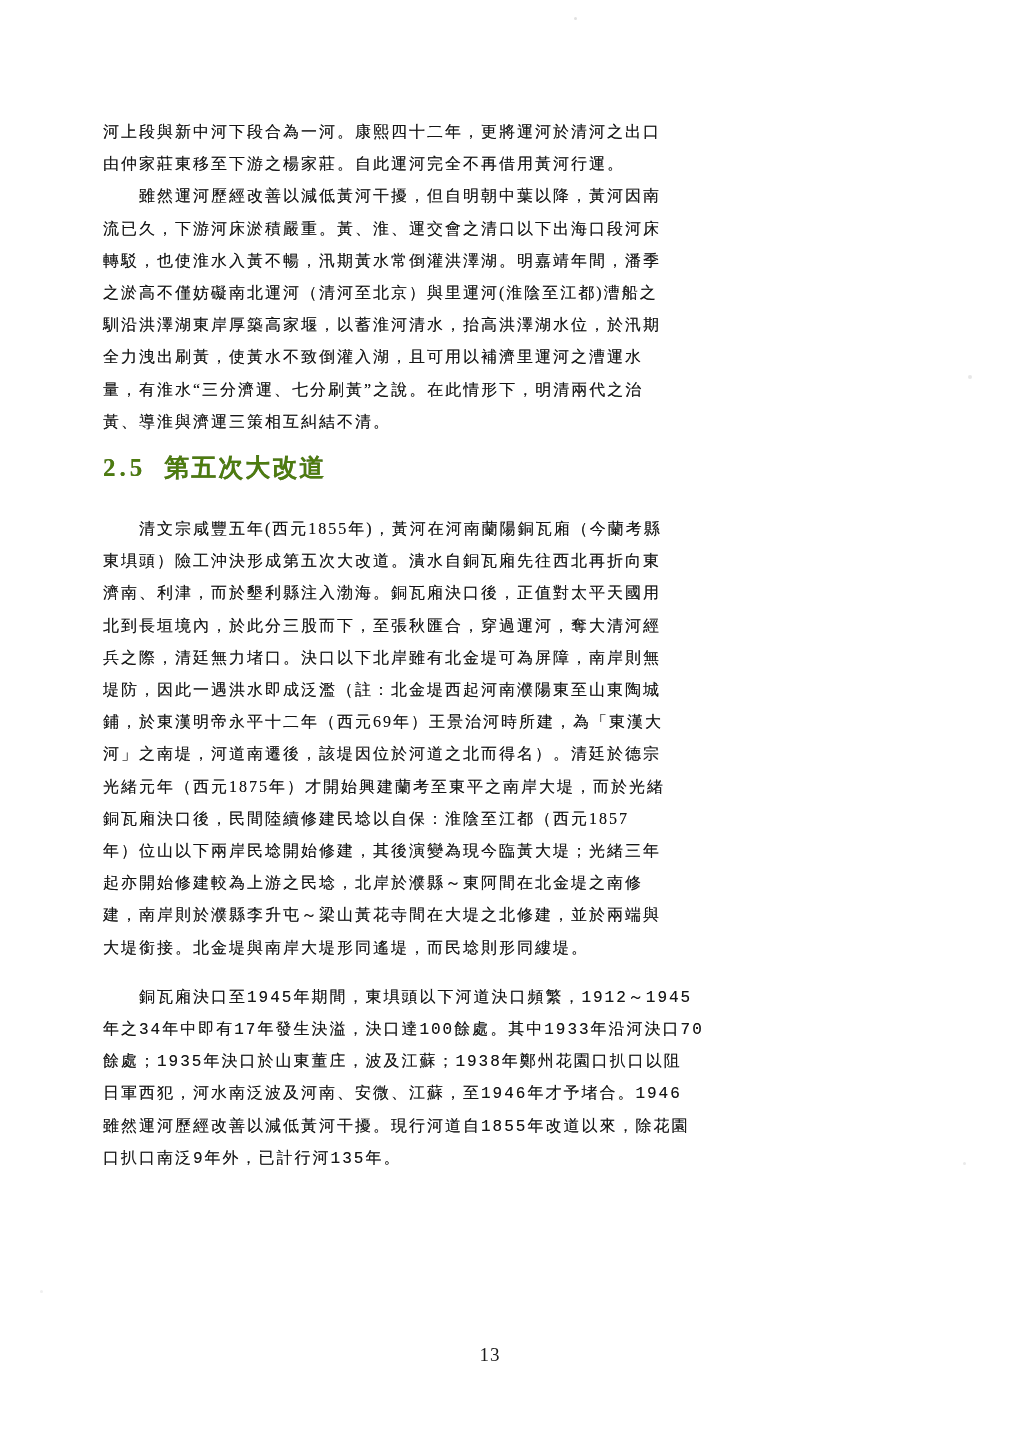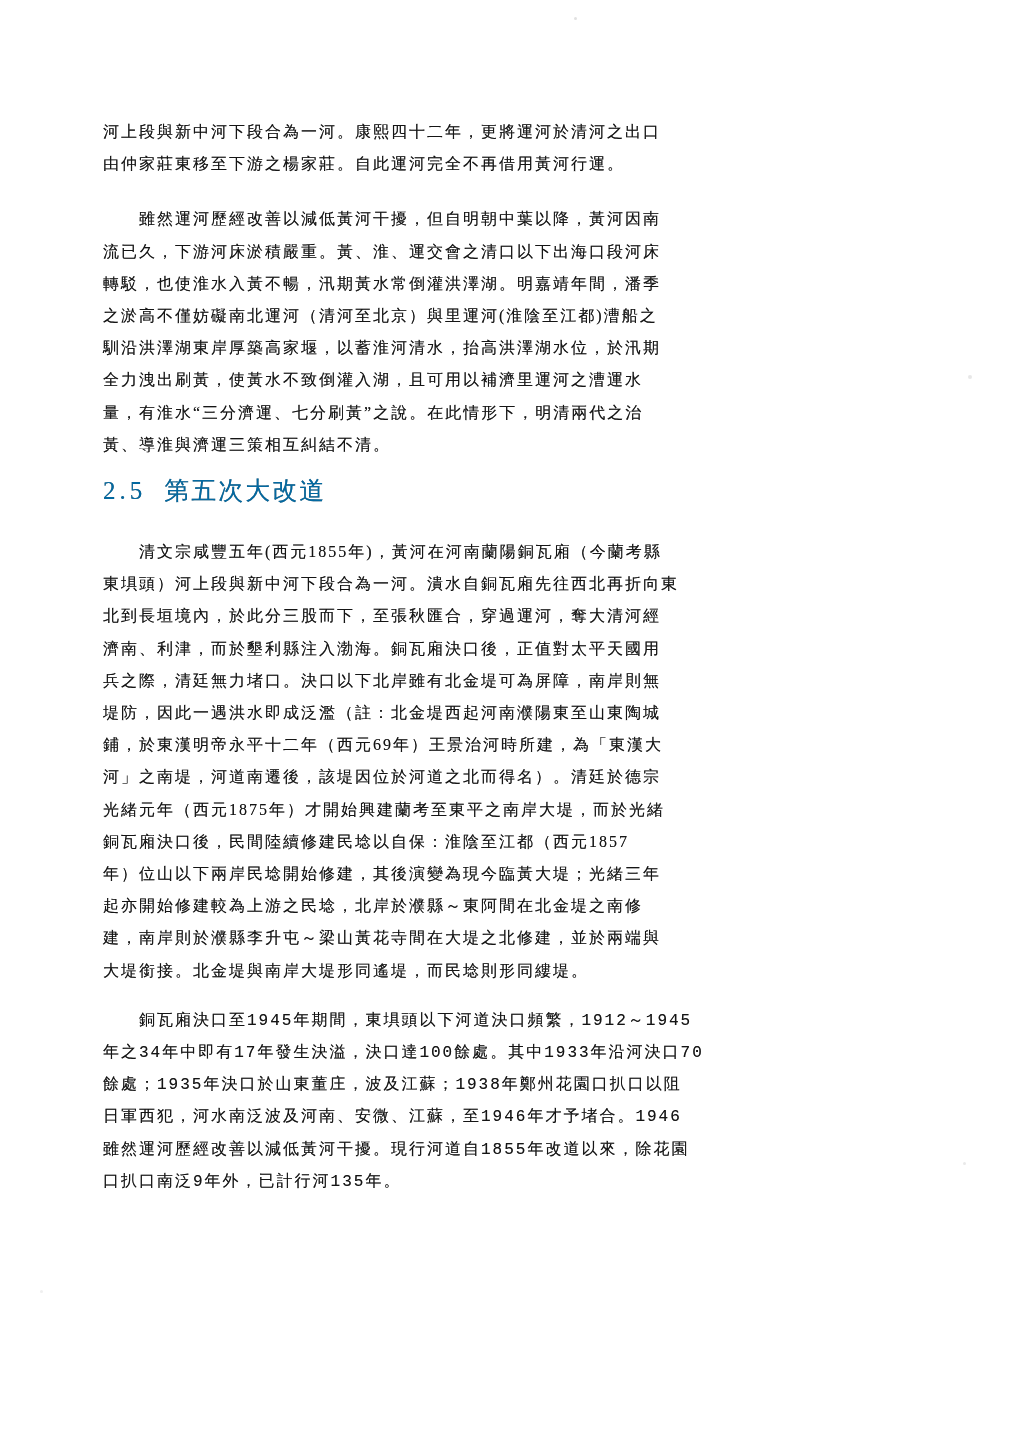--- a/index.html
+++ b/index.html
@@ -24,28 +24,28 @@
   }
   .para .line {
     font-size: 16px;
     line-height: 32.2px;
     letter-spacing: 2px;
     white-space: nowrap;
     color: #151515;
     
     text-shadow: 0 0 0.4px rgba(20,20,20,0.55);
   }
-  .para-2 { margin-top: 23px; }
+  .para-2 { }
   .section-heading {
     margin-top: 13px;
     font-size: 25px;
     line-height: 34px;
-    font-weight: normal;
+    font-weight: bold;
     letter-spacing: 2px;
-    color: #0369a1;
+    color: #4d7c0f;
     text-shadow: 0 0 0.4px rgba(20,20,20,0.55);
     white-space: nowrap;
   }
   .section-heading .sec-num { margin-right: 18px; letter-spacing: 4px; }
   .para-3 { margin-top: 28px; }
   .para-4 { margin-top: 18px; font-family: Liberation Mono, monospace; }
   .page-number {
     position: absolute;
     top: 1344px;
     left: 0;
@@ -84,23 +84,23 @@
         <div class="line">量，有淮水“三分濟運、七分刷黃”之說。在此情形下，明清兩代之治</div>
         <div class="line">黃、導淮與濟運三策相互糾結不清。</div>
       </div>
 
     <h2 class="section-heading">
       <span class="sec-num">2.5</span><span>第五次大改道</span>
     </h2>
 
     <div class="para para-3">
         <div class="line">　　清文宗咸豐五年(西元1855年)，黃河在河南蘭陽銅瓦廂（今蘭考縣</div>
-        <div class="line">東埧頭）河上段與新中河下段合為一河。潰水自銅瓦廂先往西北再折向東</div>
+        <div class="line">東埧頭）險工沖決形成第五次大改道。潰水自銅瓦廂先往西北再折向東</div>
+        <div class="line">濟南、利津，而於墾利縣注入渤海。銅瓦廂決口後，正值對太平天國用</div>
         <div class="line">北到長垣境內，於此分三股而下，至張秋匯合，穿過運河，奪大清河經</div>
-        <div class="line">濟南、利津，而於墾利縣注入渤海。銅瓦廂決口後，正值對太平天國用</div>
         <div class="line">兵之際，清廷無力堵口。決口以下北岸雖有北金堤可為屏障，南岸則無</div>
         <div class="line">堤防，因此一遇洪水即成泛濫（註：北金堤西起河南濮陽東至山東陶城</div>
         <div class="line">鋪，於東漢明帝永平十二年（西元69年）王景治河時所建，為「東漢大</div>
         <div class="line">河」之南堤，河道南遷後，該堤因位於河道之北而得名）。清廷於德宗</div>
         <div class="line">光緒元年（西元1875年）才開始興建蘭考至東平之南岸大堤，而於光緒</div>
         <div class="line">銅瓦廂決口後，民間陸續修建民埝以自保：淮陰至江都（西元1857</div>
         <div class="line">年）位山以下兩岸民埝開始修建，其後演變為現今臨黃大堤；光緒三年</div>
         <div class="line">起亦開始修建較為上游之民埝，北岸於濮縣～東阿間在北金堤之南修</div>
         <div class="line">建，南岸則於濮縣李升屯～梁山黃花寺間在大堤之北修建，並於兩端與</div>
         <div class="line">大堤銜接。北金堤與南岸大堤形同遙堤，而民埝則形同縷堤。</div>
@@ -110,19 +110,20 @@
         <div class="line">　　銅瓦廂決口至1945年期間，東埧頭以下河道決口頻繁，1912～1945</div>
         <div class="line">年之34年中即有17年發生決溢，決口達100餘處。其中1933年沿河決口70</div>
         <div class="line">餘處；1935年決口於山東董庄，波及江蘇；1938年鄭州花園口扒口以阻</div>
         <div class="line">日軍西犯，河水南泛波及河南、安微、江蘇，至1946年才予堵合。1946</div>
         <div class="line">雖然運河歷經改善以減低黃河干擾。現行河道自1855年改道以來，除花園</div>
         <div class="line">口扒口南泛9年外，已計行河135年。</div>
       </div>
 
   </div>
 
+  <div class="page-number">13</div>
 
   <div class="artifact artifact-1"></div>
   <div class="artifact artifact-2"></div>
   <div class="artifact artifact-3"></div>
   <div class="artifact artifact-4"></div>
 
 </div>
 
 </body></html>

